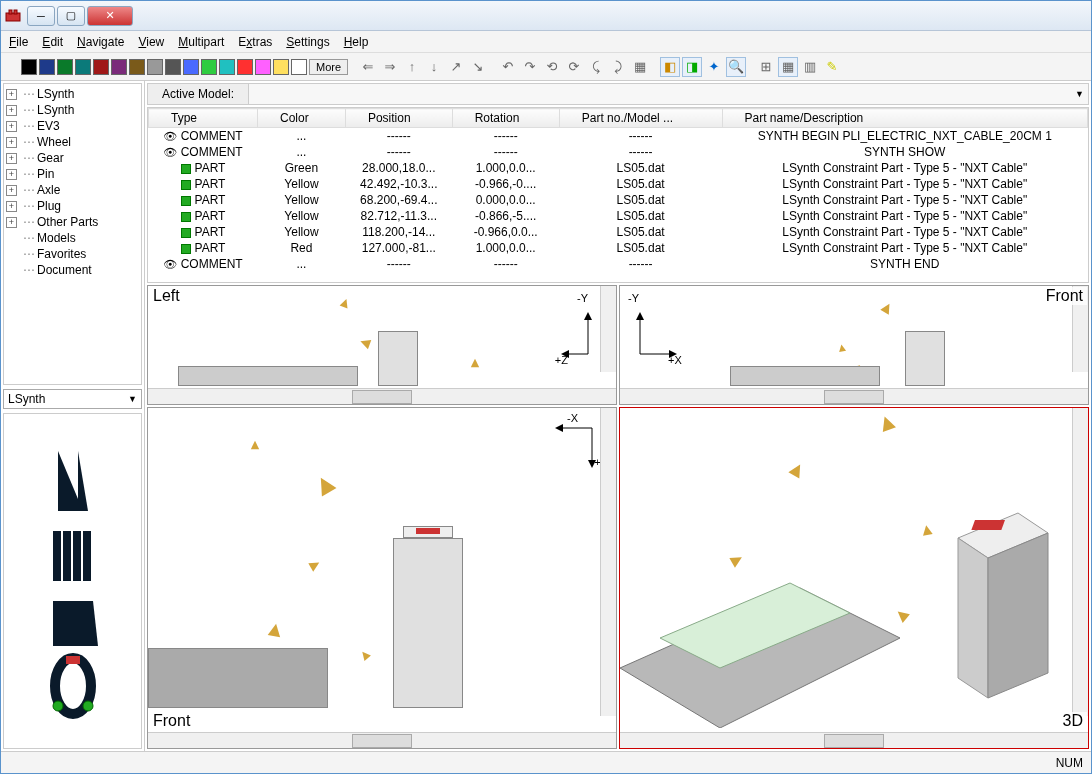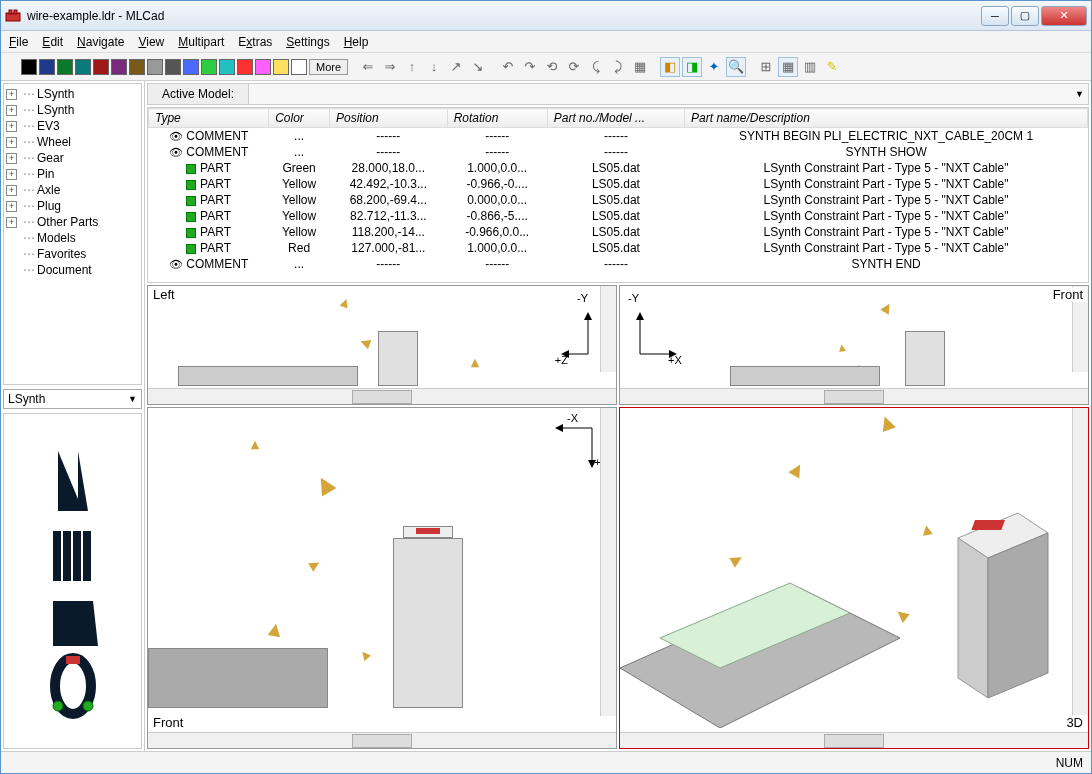--- a/index.html
+++ b/index.html
@@ -28,29 +28,29 @@
 .dots { color:#888; margin:0 2px; }
 .dropdown { margin:2px; border:1px solid #aaa; background:#fff; display:flex; align-items:center; padding:1px 4px; height:20px; }
 .dropdown .arrow { margin-left:auto; font-size:9px; }
 .part-preview { flex:1; border:1px solid #ccc; margin:2px; background:#fff; display:flex; align-items:center; justify-content:center; }
 .right-col { flex:1; display:flex; flex-direction:column; overflow:hidden; }
 .active-model { display:flex; align-items:center; height:22px; border:1px solid #ccc; margin:2px; background:#f7f7f7; }
 .active-model .label { padding:0 14px; border-right:1px solid #ccc; height:100%; display:flex; align-items:center; background:#eee; }
 .active-model .value { flex:1; padding:0 6px; }
 .list { height:176px; border:1px solid #ccc; margin:0 2px 2px 2px; overflow:auto; background:#fff; }
 .list table { width:100%; border-collapse:collapse; }
-.list th { text-align:left; font-weight:normal; background:linear-gradient(#fdfdfd,#ececec); border:1px solid #ddd; padding:2px 6px; position:sticky; top:0;font-style:italic; }
+.list th { text-align:left; font-weight:normal; background:linear-gradient(#fdfdfd,#ececec); border:1px solid #ddd; padding:2px 22px; position:sticky; top:0; }
 .list td { padding:1px 6px; white-space:nowrap;text-align:center; }
 .type-icon { display:inline-block; width:10px; height:10px; margin-right:4px; vertical-align:middle; }
 .comment-icon { color:#000; font-size:11px; }
 .part-icon { background:#2a2; border:1px solid #070; }
 .viewgrid { flex:1; display:grid; grid-template-columns:1fr 1fr; grid-template-rows:120px 1fr; gap:2px; margin:0 2px 2px 2px; }
 .viewport { border:1px solid #999; background:#fff; position:relative; overflow:hidden; display:flex; flex-direction:column; }
 .viewport.active { border:1px solid #c00; }
-.vp-label { position:absolute; top:1px; padding:0 4px; background:rgba(255,255,255,0.8); font-size:13px; z-index:2; }
+.vp-label { position:absolute; top:1px; padding:0 4px; background:rgba(255,255,255,0.8); font-size:16px; z-index:2; }
 .vp-label.left { left:1px; }
 .vp-label.right { right:1px; }
 .vp-canvas { flex:1; position:relative; }
 .scroll-h { height:16px; background:#f0f0f0; border-top:1px solid #ccc; display:flex; align-items:center; }
 .scroll-h .thumb { height:14px; width:60px; background:#ddd; border:1px solid #aaa; margin:0 auto; }
 .scroll-v { width:16px; background:#f0f0f0; border-left:1px solid #ccc; position:absolute; right:0; top:0; bottom:16px; }
 .axis { position:absolute; font-size:11px; color:#000; }
 .statusbar { height:22px; background:#f4f4f4; border-top:1px solid #ccc; display:flex; align-items:center; padding:0 8px; }
 .statusbar .spacer { flex:1; }
 .tri { position:absolute; width:0; height:0; border-style:solid; border-width:0 7px 14px 7px; border-color:transparent transparent #d4a53a transparent; }
@@ -58,21 +58,20 @@
 </style>
 </head>
 <body>
 
 <div class="titlebar">
   <svg class="icon" viewBox="0 0 16 16">
       <rect x="1" y="5" width="14" height="8" fill="#c33" stroke="#800"></rect>
       <rect x="4" y="2" width="3" height="4" fill="#c33" stroke="#800"></rect>
       <rect x="9" y="2" width="3" height="4" fill="#c33" stroke="#800"></rect>
     </svg>
-  <span class="title">wire-example.ldr - MLCad</span>
   <div class="win-btns">
     <div class="win-btn">─</div>
     <div class="win-btn">▢</div>
     <div class="win-btn close">✕</div>
   </div>
 </div>
 
 <div class="menubar">
   <span><u>F</u>ile</span>
   <span><u>E</u>dit</span>

